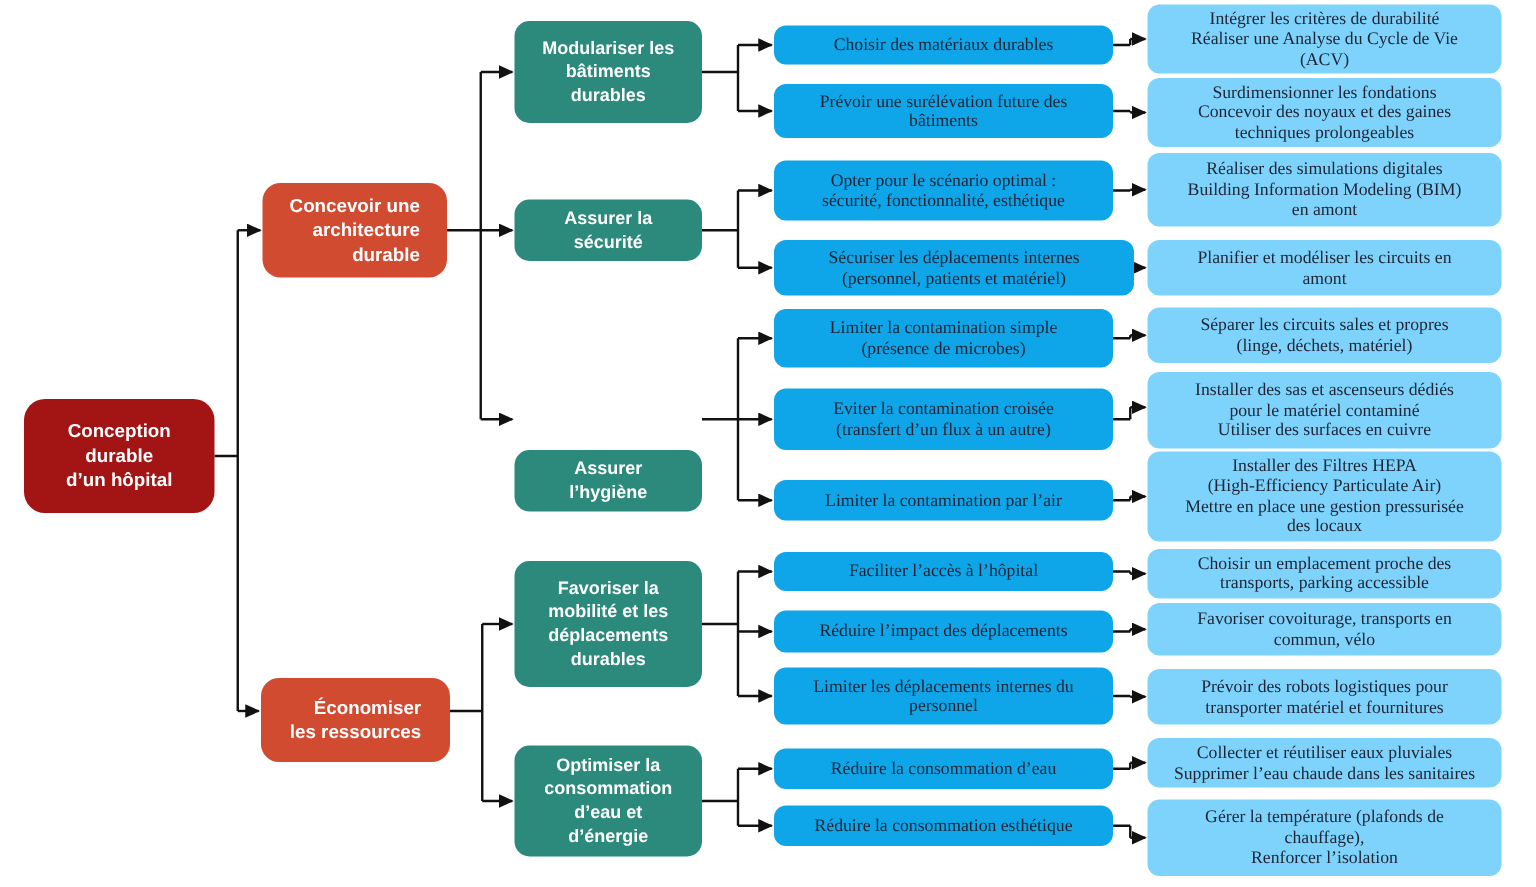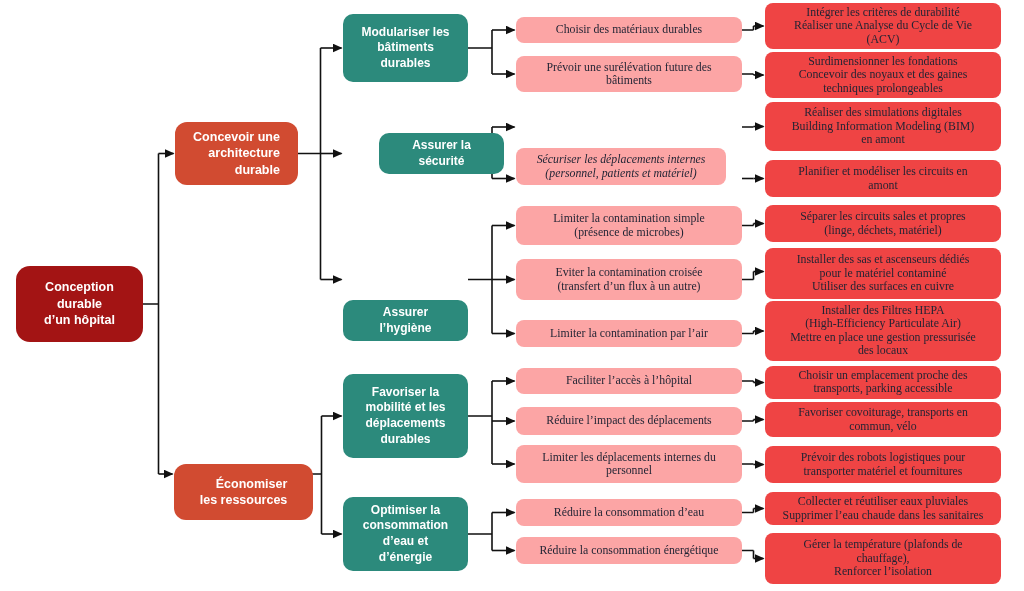--- a/index.html
+++ b/index.html
@@ -23,26 +23,26 @@
   }
   .n-l2{
     background:#D14B31;color:#ffffff;font-weight:bold;
     font-size:12.5px;line-height:1.32;border-radius:12px;padding:4px 6px;text-align:right;
   }
   .n-l3{
     background:#2C8A7C;color:#ffffff;font-weight:bold;
     font-size:12px;line-height:1.3;border-radius:10px;padding:4px 6px;
   }
   .n-action{
-    background:#fca5a5;color:#1F2333;
+    background:#0ea5e9;color:#1F2333;
     font-family:"Liberation Serif","DejaVu Serif",serif;
     font-size:11.8px;line-height:1.14;border-radius:8px;padding:3px 8px;
   }
   .n-detail{
-    background:#ef4444;color:#1F2333;
+    background:#7dd3fc;color:#1F2333;
     font-family:"Liberation Serif","DejaVu Serif",serif;
     font-size:11.8px;line-height:1.14;border-radius:8px;padding:3px 8px;
   }
 </style>
 </head>
 <body>
 
 <div class="canvas">
   <svg class="links" id="links" viewBox="0 0 1024 591">
     <defs>
@@ -103,55 +103,57 @@
       <path d="M753.5,558.5 L763.5,558.5" class="lnk" marker-end="url(#arw)"></path>
     </svg>
 
   <div id="node-root" class="node n-root" style="left:16px;top:266px;width:127px;min-height:76px;">Conception
 durable
 d’un hôpital</div>
 
   <div id="l2-0" class="node n-l2" style="left:175px;top:122px;width:123px;min-height:63px;">Concevoir une
 architecture
 durable</div>
-  <div id="l2-1" class="node n-l2" style="left:174px;top:464px;width:139px;min-height:56px;">Économiser
+  <div id="l2-1" class="node n-l2" style="left:174px;top:452px;width:126px;min-height:56px;">Économiser
 les ressources</div>
 
   <div id="l3-0" class="node n-l3" style="left:343px;top:14px;width:125px;min-height:68px;">Modulariser les
 bâtiments
 durables</div>
-  <div id="l3-1" class="node n-l3" style="left:343px;top:133px;width:125px;min-height:41px;margin-left:36px;">Assurer la
+  <div id="l3-1" class="node n-l3" style="left:343px;top:133px;width:125px;min-height:41px;">Assurer la
 sécurité</div>
   <div id="l3-2" class="node n-l3" style="left:343px;top:259px;width:125px;min-height:41px;margin-top:41px;">Assurer
 l’hygiène</div>
   <div id="l3-3" class="node n-l3" style="left:343px;top:374px;width:125px;min-height:84px;">Favoriser la
 mobilité et les
 déplacements
 durables</div>
   <div id="l3-4" class="node n-l3" style="left:343px;top:497px;width:125px;min-height:74px;">Optimiser la
 consommation
 d’eau et
 d’énergie</div>
 
   <div id="a-0" class="node n-action" style="left:516px;top:17px;width:226px;min-height:26px;">Choisir des matériaux durables</div>
   <div id="a-1" class="node n-action" style="left:516px;top:56px;width:226px;min-height:36px;">Prévoir une surélévation future des
 bâtiments</div>
-  <div id="a-3" class="node n-action" style="left:516px;top:148px;width:210px;min-height:37px;font-style:italic;">Sécuriser les déplacements internes
+  <div id="a-2" class="node n-action" style="left:516px;top:107px;width:226px;min-height:40px;">Opter pour le scénario optimal :
+sécurité, fonctionnalité, esthétique</div>
+  <div id="a-3" class="node n-action" style="left:516px;top:160px;width:240px;min-height:37px;">Sécuriser les déplacements internes
 (personnel, patients et matériel)</div>
   <div id="a-4" class="node n-action" style="left:516px;top:206px;width:226px;min-height:39px;">Limiter la contamination simple
 (présence de microbes)</div>
   <div id="a-5" class="node n-action" style="left:516px;top:259px;width:226px;min-height:41px;">Eviter la contamination croisée
 (transfert d’un flux à un autre)</div>
   <div id="a-6" class="node n-action" style="left:516px;top:320px;width:226px;min-height:27px;">Limiter la contamination par l’air</div>
   <div id="a-7" class="node n-action" style="left:516px;top:368px;width:226px;min-height:26px;">Faciliter l’accès à l’hôpital</div>
   <div id="a-8" class="node n-action" style="left:516px;top:407px;width:226px;min-height:28px;">Réduire l’impact des déplacements</div>
   <div id="a-9" class="node n-action" style="left:516px;top:445px;width:226px;min-height:38px;">Limiter les déplacements internes du
 personnel</div>
   <div id="a-10" class="node n-action" style="left:516px;top:499px;width:226px;min-height:27px;">Réduire la consommation d’eau</div>
-  <div id="a-11" class="node n-action" style="left:516px;top:537px;width:226px;min-height:27px;">Réduire la consommation énergétique</div>
+  <div id="a-11" class="node n-action" style="left:516px;top:537px;width:226px;min-height:27px;">Réduire la consommation esthétique</div>
 
   <div id="d-0" class="node n-detail" style="left:765px;top:3px;width:236px;min-height:43px;">Intégrer les critères de durabilité
 Réaliser une Analyse du Cycle de Vie
 (ACV)</div>
   <div id="d-1" class="node n-detail" style="left:765px;top:52px;width:236px;min-height:45px;">Surdimensionner les fondations
 Concevoir des noyaux et des gaines
 techniques prolongeables</div>
   <div id="d-2" class="node n-detail" style="left:765px;top:102px;width:236px;min-height:49px;">Réaliser des simulations digitales
 Building Information Modeling (BIM)
 en amont</div>

